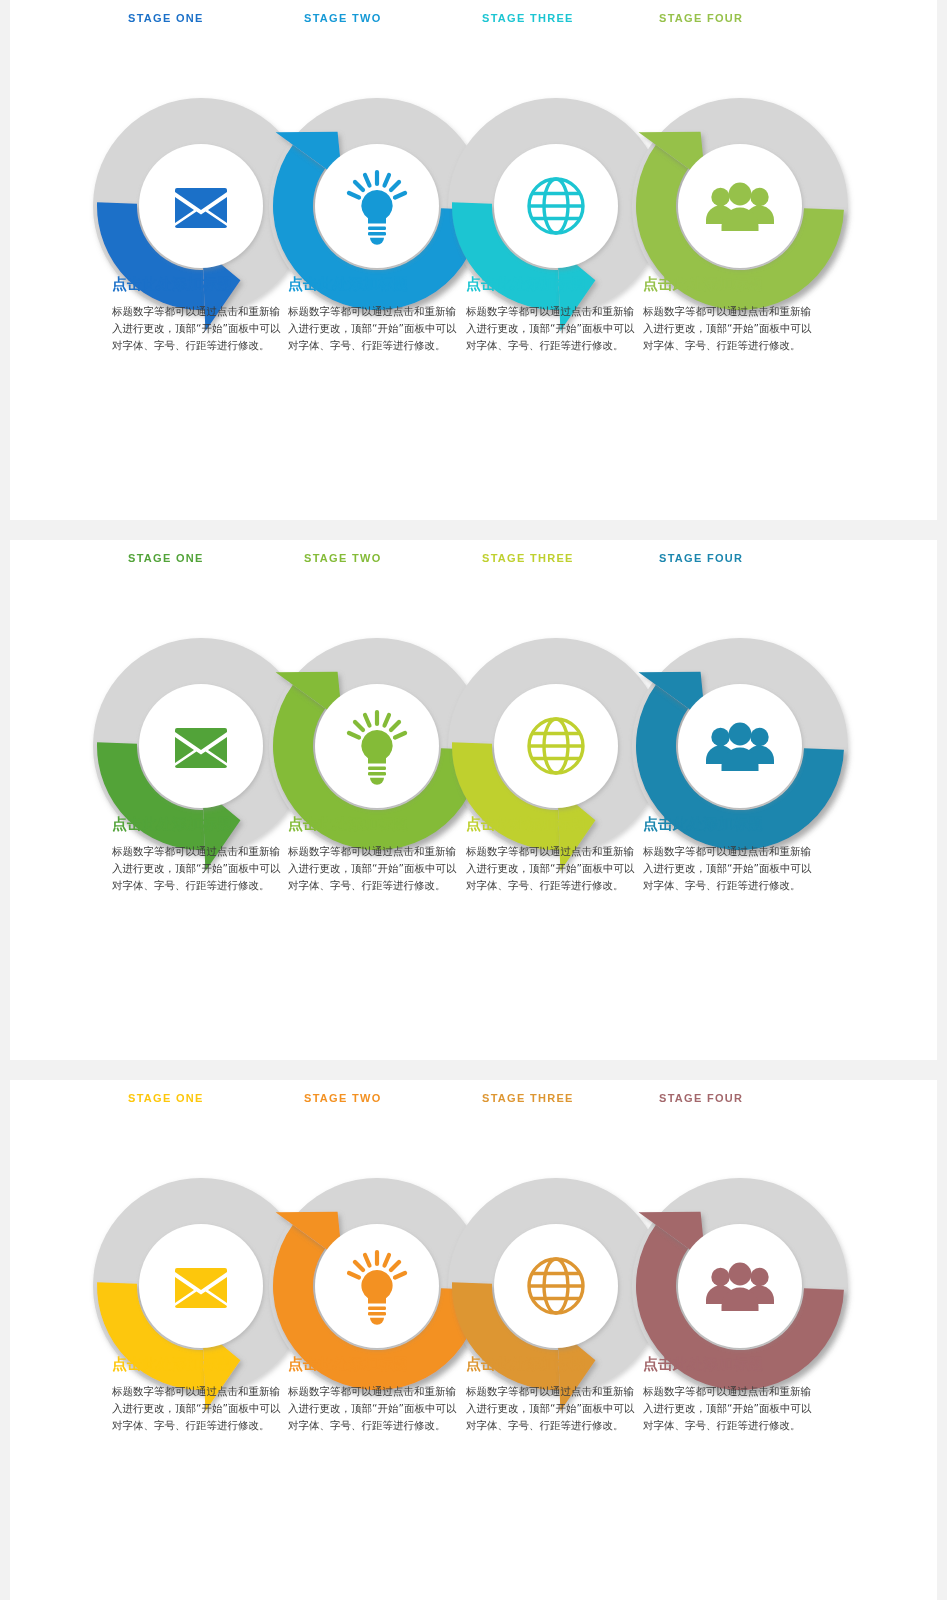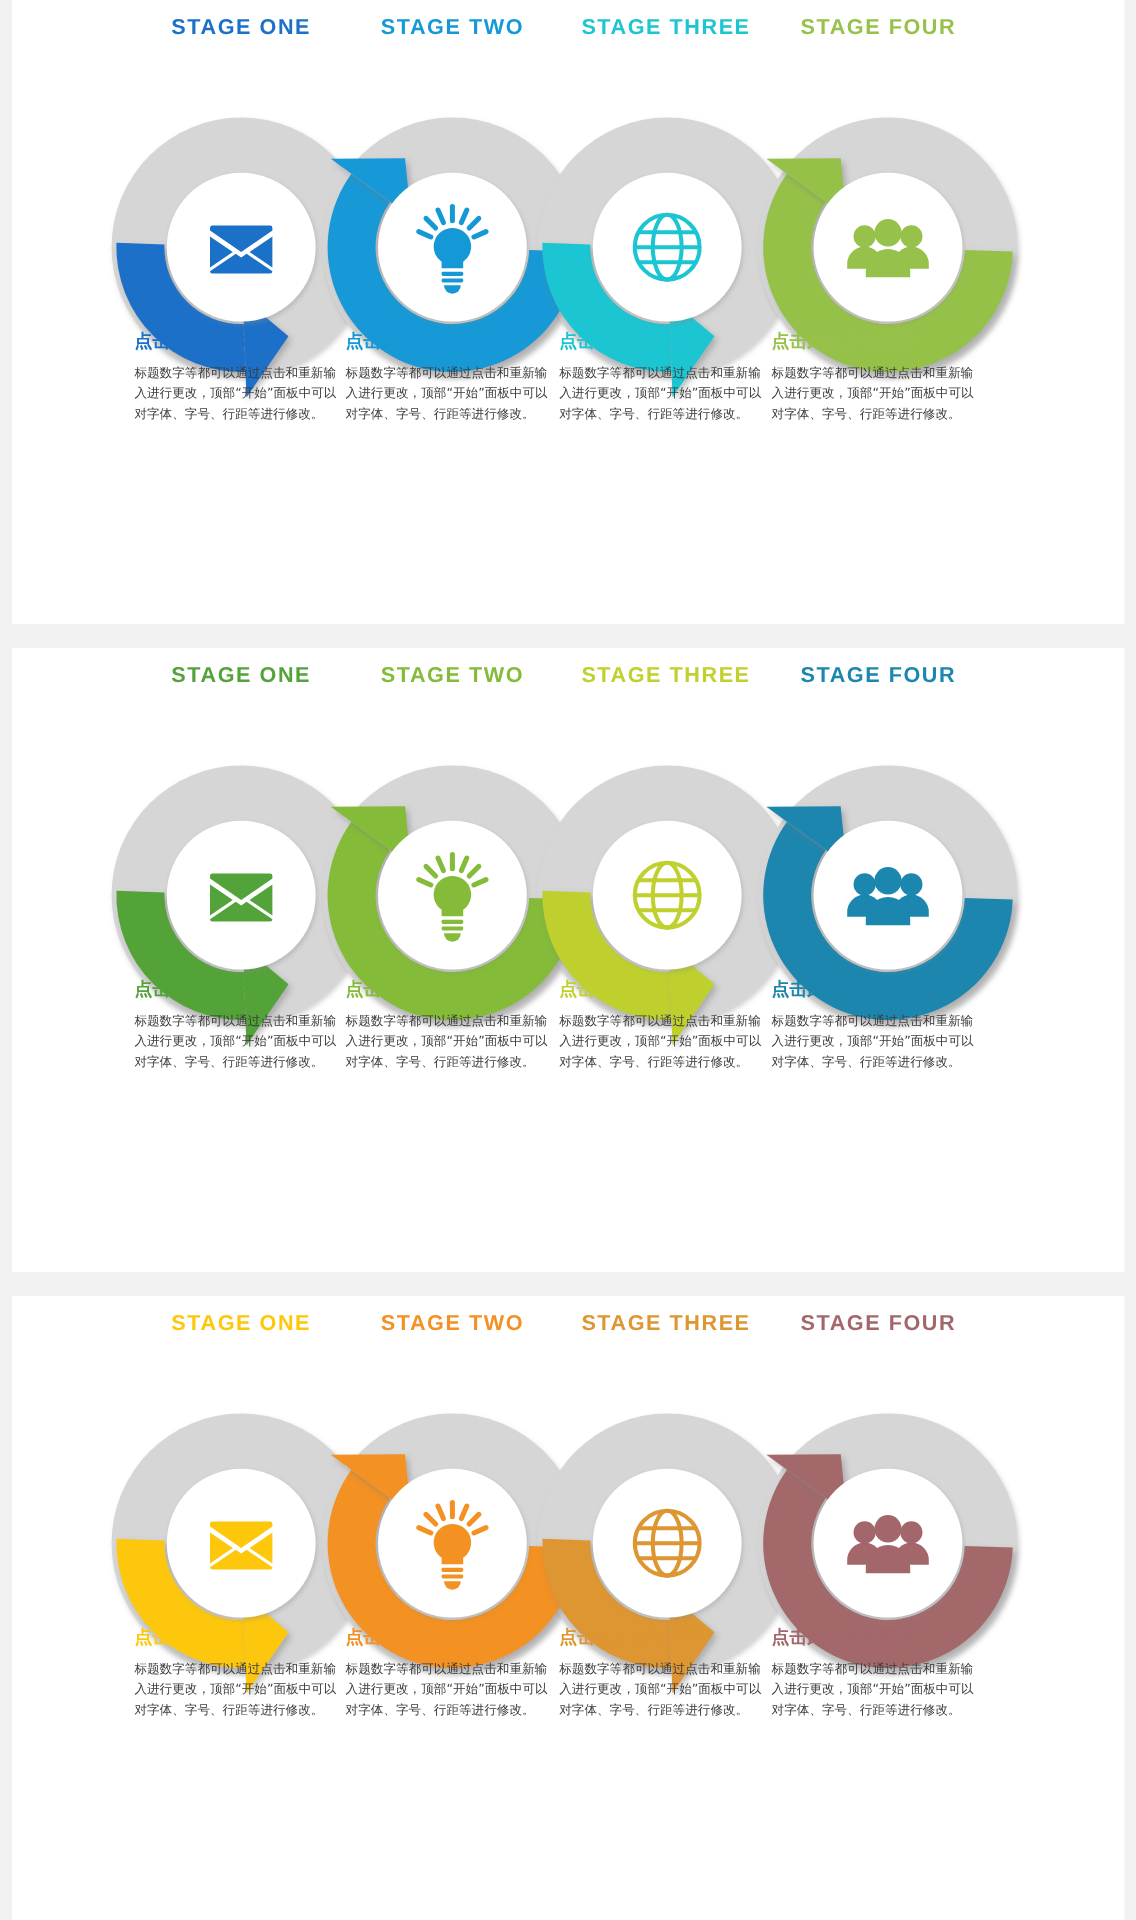--- a/index.html
+++ b/index.html
@@ -21,25 +21,25 @@
   #slide-2{height:520px;}
   .slide-gap{height:20px;background:#f2f2f2;}
   .stage-col{
     position:absolute;
     top:0;
     width:178px;
     text-align:center;
   }
   .stage-label{
     position:absolute;
-    top:12px;left:0;width:178px;
-    font-size:18px;
+    top:12px;left:16px;width:178px;
+    font-size:11px;
     font-weight:bold;
     letter-spacing:1.3px;
-    text-align:center;
+    text-align:left;
     font-family:"Liberation Sans",sans-serif;
   }
   .stage-title{
     position:absolute;
     top:275px;left:0;width:178px;
     font-size:15px;
     font-weight:bold;
     text-align:left;
     font-family:Liberation Sans, sans-serif;
   }

